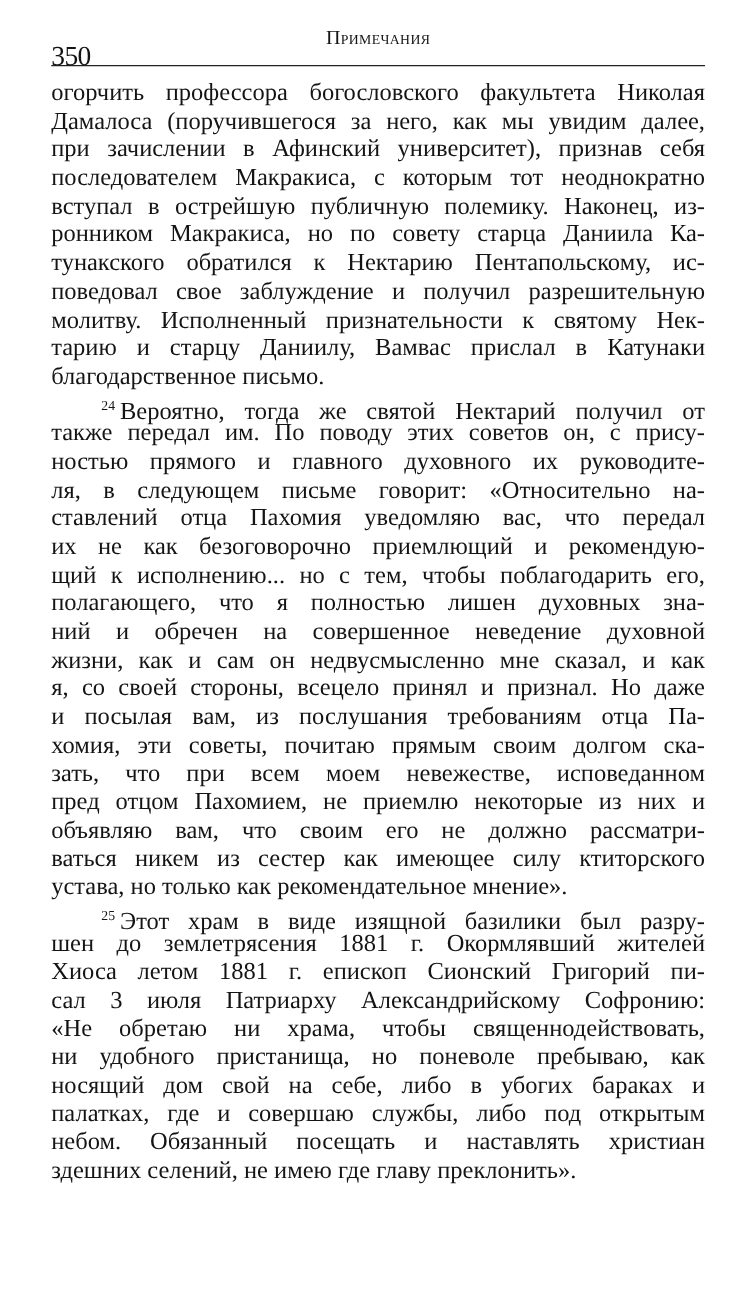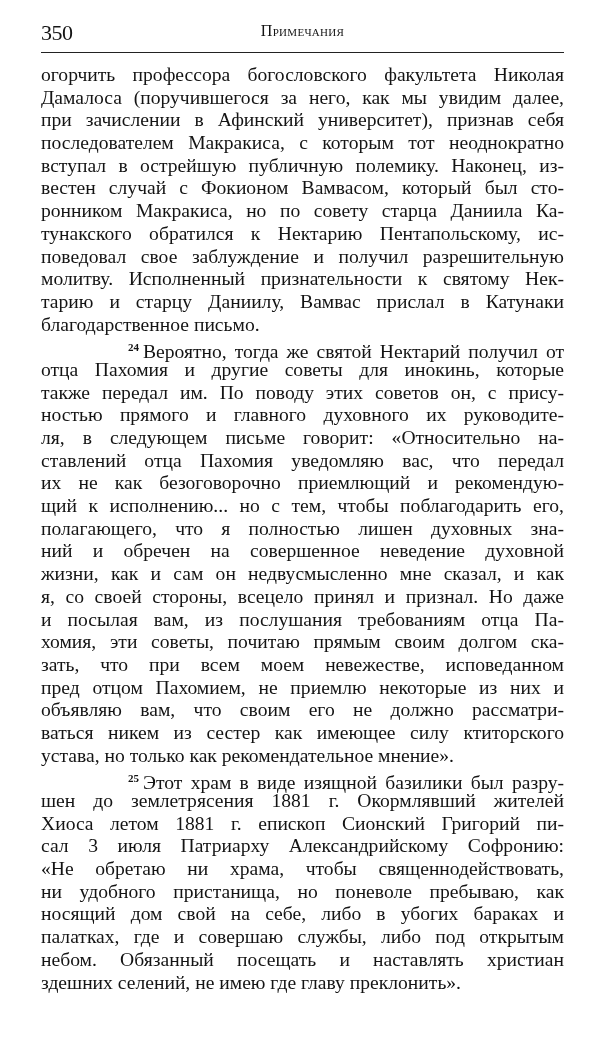--- a/index.html
+++ b/index.html
@@ -1,54 +1,52 @@
 <!DOCTYPE html>
 <html><head>
 <meta charset="utf-8">
 <style>
   html, body { margin: 0; padding: 0; background: #ffffff; }
   body { width: 600px; height: 1049px; overflow: hidden; position: relative;
          font-family: "Liberation Serif", "DejaVu Serif", serif; color: #141414; }
   .page { position: absolute; left: 41px; top: 0; width: 523px; }
   .header { position: relative; height: 52px; border-bottom: 1.5px solid #222; }
-  .page-num { position: absolute; left: 0; top: 20px; font-size: 22px; letter-spacing: -0.5px; }
+  .page-num { position: absolute; left: 0; top: 32px; font-size: 22px; letter-spacing: -0.5px; }
   .running-head { position: absolute; left: 0; right: 0; top: 22px; text-align: center;
                   font-size: 16px; font-variant: small-caps; letter-spacing: 0.3px; }
   .body { margin-top: 11px; font-size: 19.6px; line-height: 22.7px; }
   .line { display: block; white-space: nowrap; text-align: justify; text-align-last: justify; height: 22.7px; }
   .line.last { text-align-last: left; }
   .line.indent { padding-left: 40px; }
-  .fn { font-size: 11px; font-weight: bold; vertical-align: 7px; margin-right: 4px; margin-left: 47px; }
+  .fn { font-size: 11px; font-weight: normal; vertical-align: 7px; margin-right: 4px; }
 </style>
 </head>
 <body>
 
 <div class="page">
   <div class="header">
     <span class="page-num">350</span>
     <span class="running-head">Примечания</span>
   </div>
   <div class="body" id="body">
       <div>
         <span class="line" style="text-align-last: justify;"><span>огорчить профессора богословского факультета Николая</span></span>
         <span class="line" style="text-align-last: justify;"><span>Дамалоса (поручившегося за него, как мы увидим далее,</span></span>
         <span class="line" style="text-align-last: justify;"><span>при зачислении в Афинский университет), признав себя</span></span>
         <span class="line" style="text-align-last: justify;"><span>последователем Макракиса, с которым тот неоднократно</span></span>
         <span class="line" style="text-align-last: justify;"><span>вступал в острейшую публичную полемику. Наконец, из-</span></span>
-        <span class="line" style="text-align-last: justify;"><span>вестен случай с Фокионом Вамвасом, который был сто-</span></span>
         <span class="line" style="text-align-last: justify;"><span>ронником Макракиса, но по совету старца Даниила Ка-</span></span>
         <span class="line" style="text-align-last: justify;"><span>тунакского обратился к Нектарию Пентапольскому, ис-</span></span>
         <span class="line" style="text-align-last: justify;"><span>поведовал свое заблуждение и получил разрешительную</span></span>
         <span class="line" style="text-align-last: justify;"><span>молитву. Исполненный признательности к святому Нек-</span></span>
         <span class="line" style="text-align-last: justify;"><span>тарию и старцу Даниилу, Вамвас прислал в Катунаки</span></span>
         <span class="line last"><span>благодарственное письмо.</span></span>
       </div>
       <div>
         <span class="line indent" style="text-align-last: justify;"><span class="fn">24</span><span>Вероятно, тогда же святой Нектарий получил от</span></span>
-        <span class="line" style="text-align-last: justify;"><span>отца Пахомия и другие советы для инокинь, которые</span></span>
         <span class="line" style="text-align-last: justify;"><span>также передал им. По поводу этих советов он, с прису-</span></span>
         <span class="line" style="text-align-last: justify;"><span>ностью прямого и главного духовного их руководите-</span></span>
         <span class="line" style="text-align-last: justify;"><span>ля, в следующем письме говорит: «Относительно на-</span></span>
         <span class="line" style="text-align-last: justify;"><span>ставлений отца Пахомия уведомляю вас, что передал</span></span>
         <span class="line" style="text-align-last: justify;"><span>их не как безоговорочно приемлющий и рекомендую-</span></span>
         <span class="line" style="text-align-last: justify;"><span>щий к исполнению... но с тем, чтобы поблагодарить его,</span></span>
         <span class="line" style="text-align-last: justify;"><span>полагающего, что я полностью лишен духовных зна-</span></span>
         <span class="line" style="text-align-last: justify;"><span>ний и обречен на совершенное неведение духовной</span></span>
         <span class="line" style="text-align-last: justify;"><span>жизни, как и сам он недвусмысленно мне сказал, и как</span></span>
         <span class="line" style="text-align-last: justify;"><span>я, со своей стороны, всецело принял и признал. Но даже</span></span>

